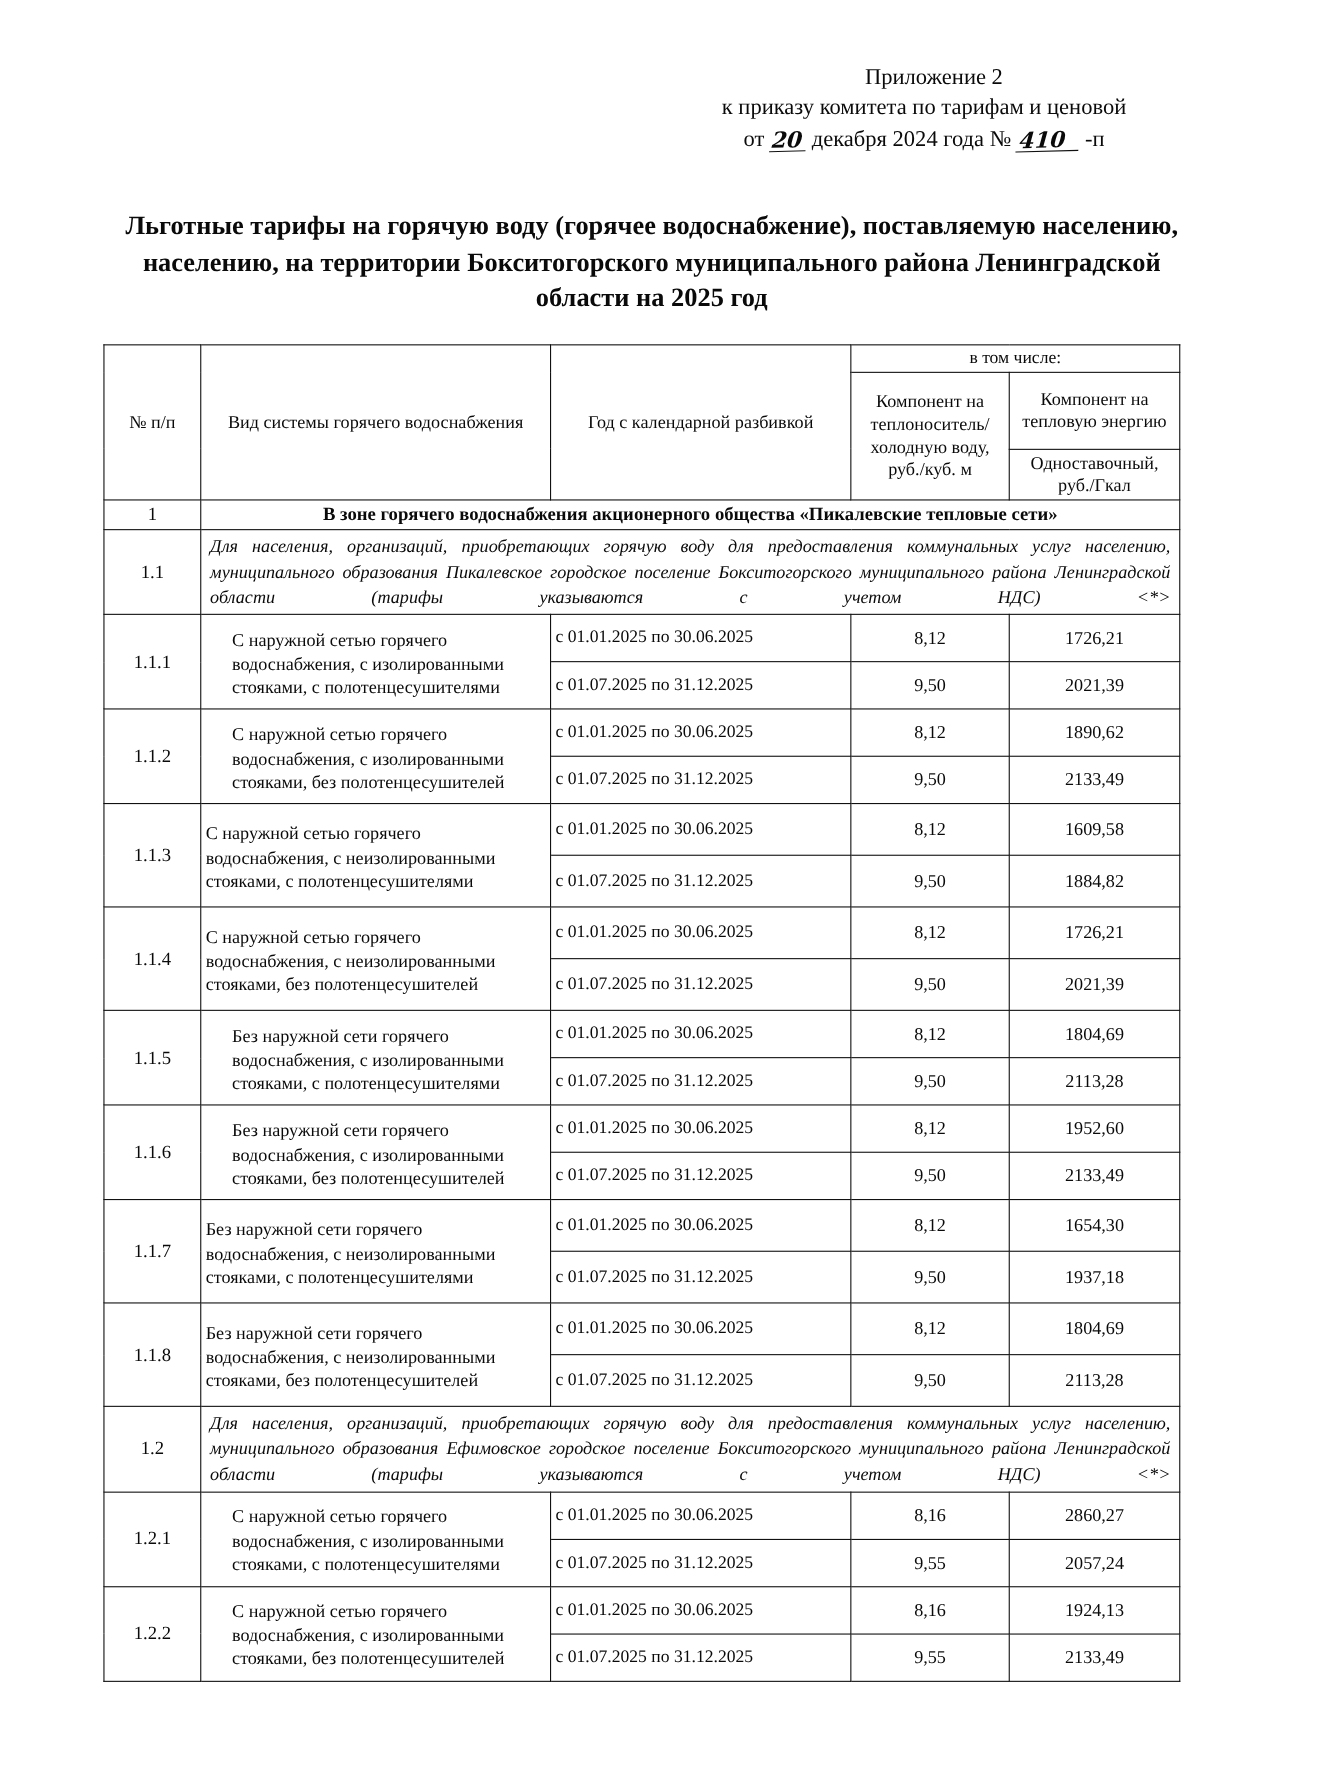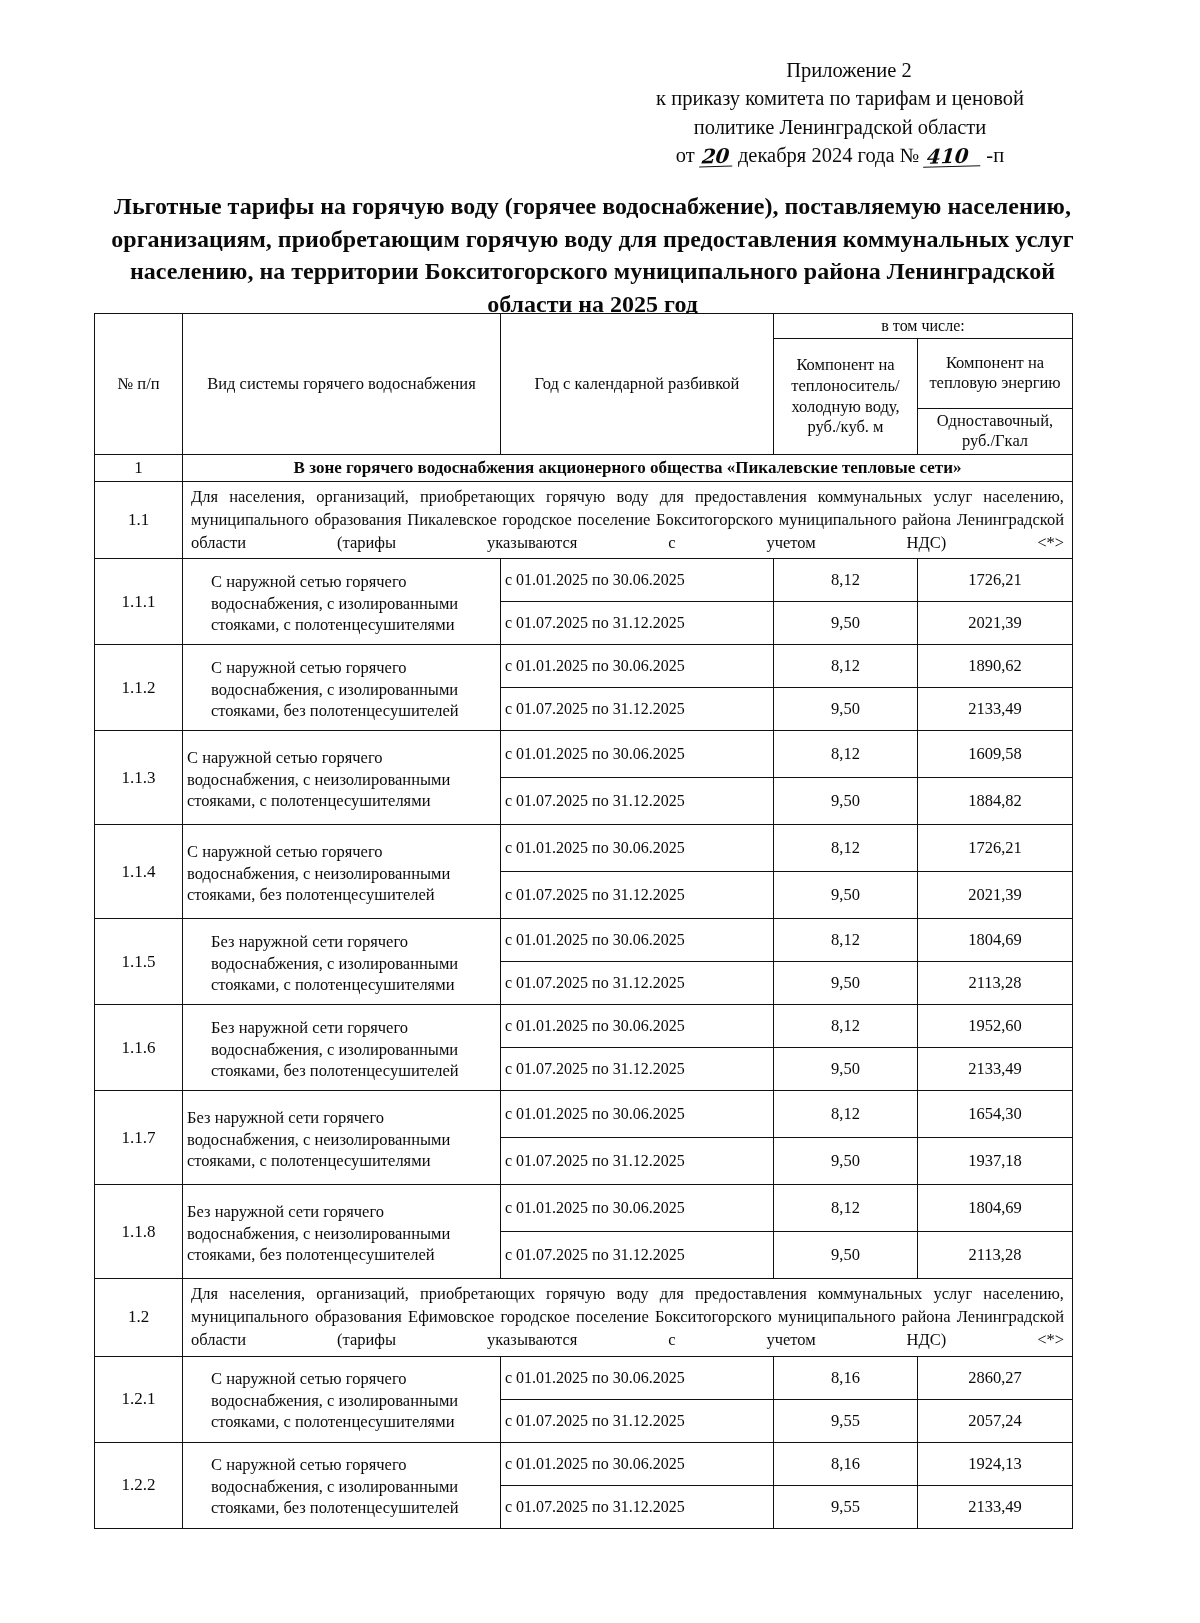--- a/index.html
+++ b/index.html
@@ -125,46 +125,45 @@
     padding: 3px 4px;
     margin-left: 27px;
   }
   tr.desc-row td.desc-text {
     text-align: justify;
     text-align-last: justify;
     line-height: 1.38;
     font-size: 16.5px;
     padding: 4px 8px 4px 8px;
     hyphens: none;
+    font-style: italic;
   }
   .rowgroup-first td.cell-type { padding-top: 5px; }
   td.cell-type.h3 { height: 78px; padding-left: 28px; }
   td.cell-type.h4 { height: 86px; }
 </style>
 </head>
 <body>
 
 <div class="page">
 
   <div class="doc-header">
     <span class="hline hl-1">Приложение 2</span>
     <span class="hline">к приказу комитета по тарифам и ценовой</span>
-    <span class="hline">политике Ленинградской области</span>
     <span class="hline hl-4">
       <span>от</span>
       <span class="hw">20</span>
       <span>декабря 2024 года №</span>
       <span class="hw num">410</span>
       <span>-п</span>
     </span>
   </div>
 
   <div class="doc-title">
     <span class="tline">Льготные тарифы на горячую воду (горячее водоснабжение), поставляемую населению,</span>
-    <span class="tline">организациям, приобретающим горячую воду для предоставления коммунальных услуг</span>
     <span class="tline">населению, на территории Бокситогорского муниципального района Ленинградской</span>
     <span class="tline">области на 2025 год</span>
   </div>
 
   <table class="tariff">
     <colgroup>
       <col class="c-num">
         <col class="c-type">
         <col class="c-year">
         <col class="c-comp1">

